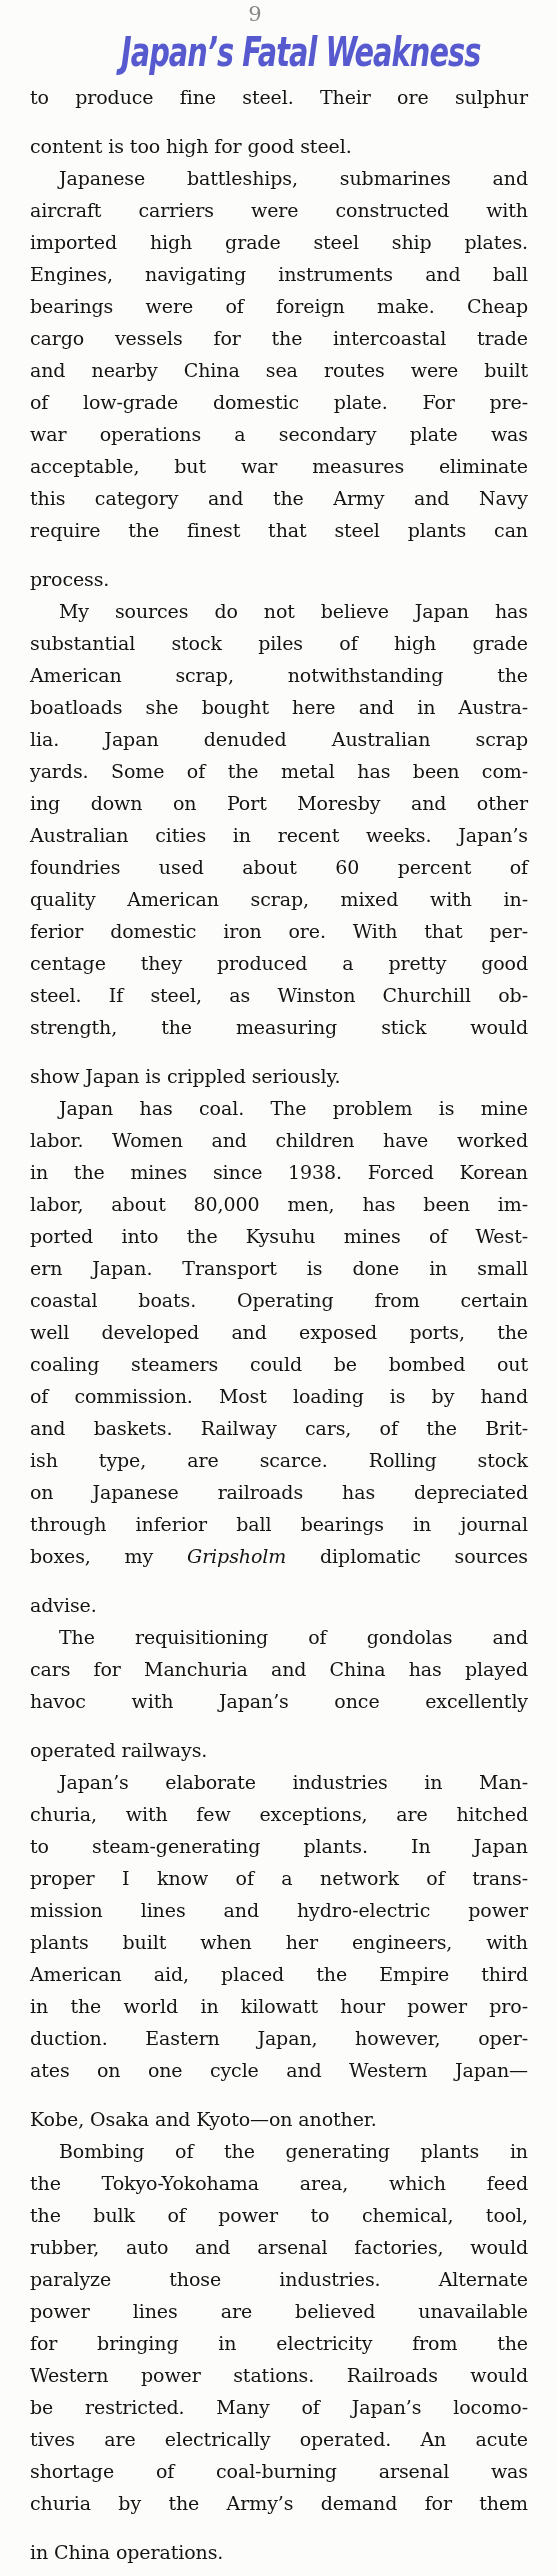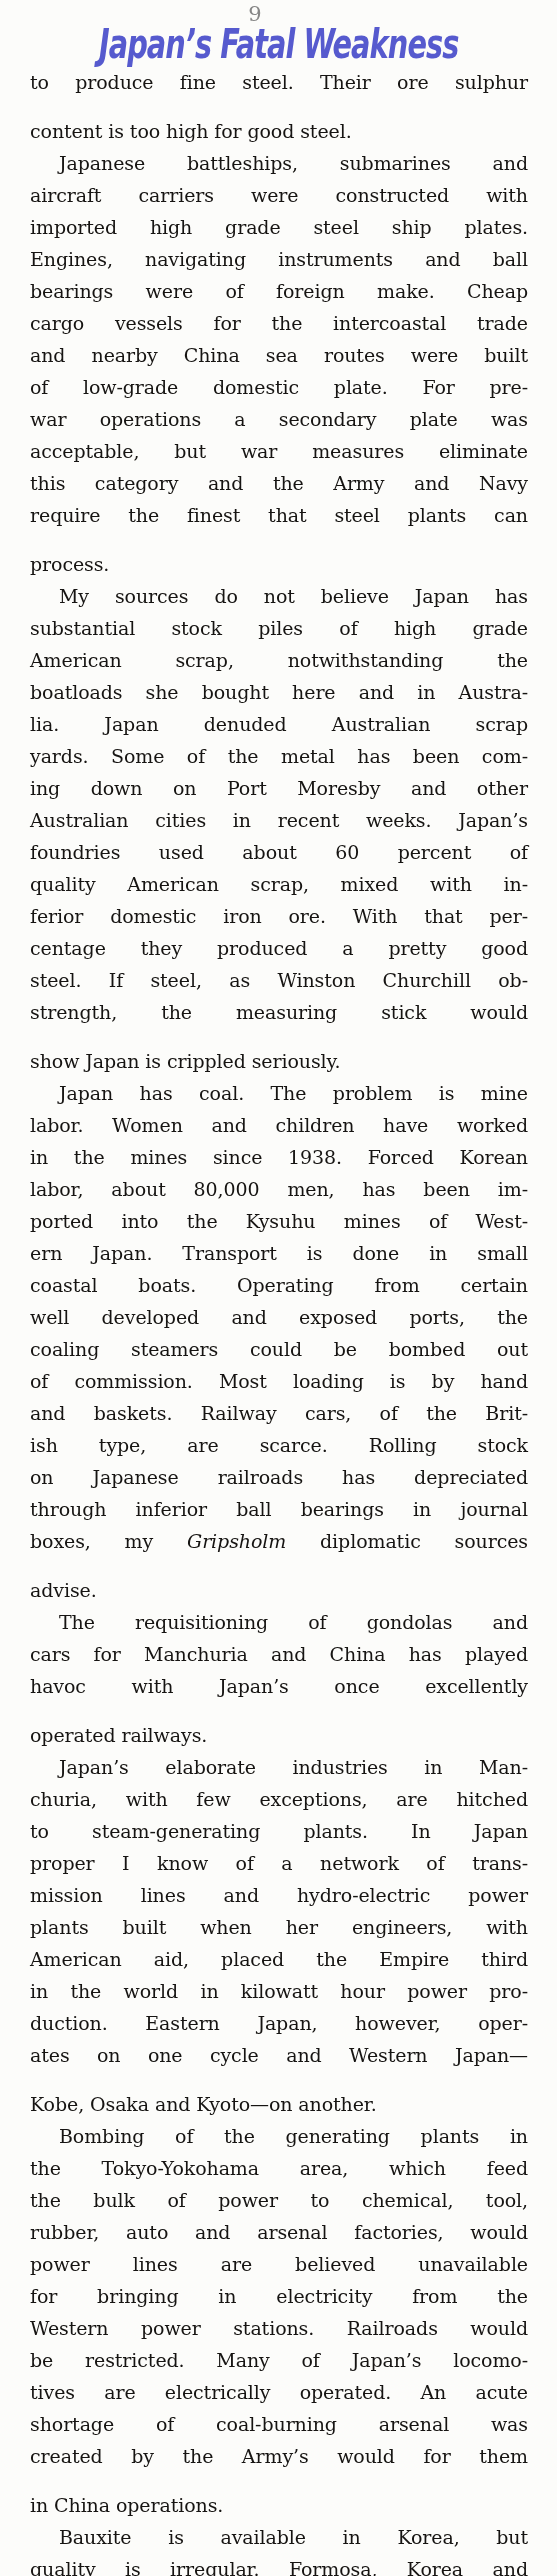--- a/index.html
+++ b/index.html
@@ -22,24 +22,24 @@
   .page-number {
     height: 21.3px;
     line-height: 21.3px;
     text-align: center;
     transform: translateX(-24px);
     font-family: "DejaVu Serif", serif;
     font-size: 21px;
     color: #868686;
   }
   .title-row {
-    margin: 0;
+    margin: 8px;
     height: 40px;
     line-height: 39px;
-    text-align: center;
+    text-align: right;
   }
   .title-inner {
     display: inline-block;
     transform: scaleX(0.72);
     transform-origin: 50% 50%;
     font-family: "DejaVu Sans", sans-serif;
     font-style: italic;
     font-weight: 700;
     font-size: 40px;
     letter-spacing: -1.3px;
@@ -151,27 +151,28 @@
       <div class="line">plants built when her engineers, with</div>
       <div class="line">American aid, placed the Empire third</div>
       <div class="line">in the world in kilowatt hour power pro-</div>
       <div class="line">duction. Eastern Japan, however, oper-</div>
       <div class="line">ates on one cycle and Western Japan—</div>
       <div class="line end">Kobe, Osaka and Kyoto—on another.</div>
       <div class="line indent">Bombing of the generating plants in</div>
       <div class="line">the Tokyo-Yokohama area, which feed</div>
       <div class="line">the bulk of power to chemical, tool,</div>
       <div class="line">rubber, auto and arsenal factories, would</div>
+      <div class="line">paralyze those industries. Alternate</div>
       <div class="line">power lines are believed unavailable</div>
       <div class="line">for bringing in electricity from the</div>
       <div class="line">Western power stations. Railroads would</div>
       <div class="line">be restricted. Many of Japan’s locomo-</div>
       <div class="line">tives are electrically operated. An acute</div>
       <div class="line">shortage of coal-burning arsenal was</div>
-      <div class="line">created by the Army’s would for them</div>
+      <div class="line">churia by the Army’s demand for them</div>
       <div class="line end">in China operations.</div>
       <div class="line indent">Bauxite is available in Korea, but</div>
       <div class="line">quality is irregular. Formosa, Korea and</div>
     </div>
 
   <div class="watermark-footer">OldMagazineArticles.com</div>
 </div>
 
 
 </body></html>

